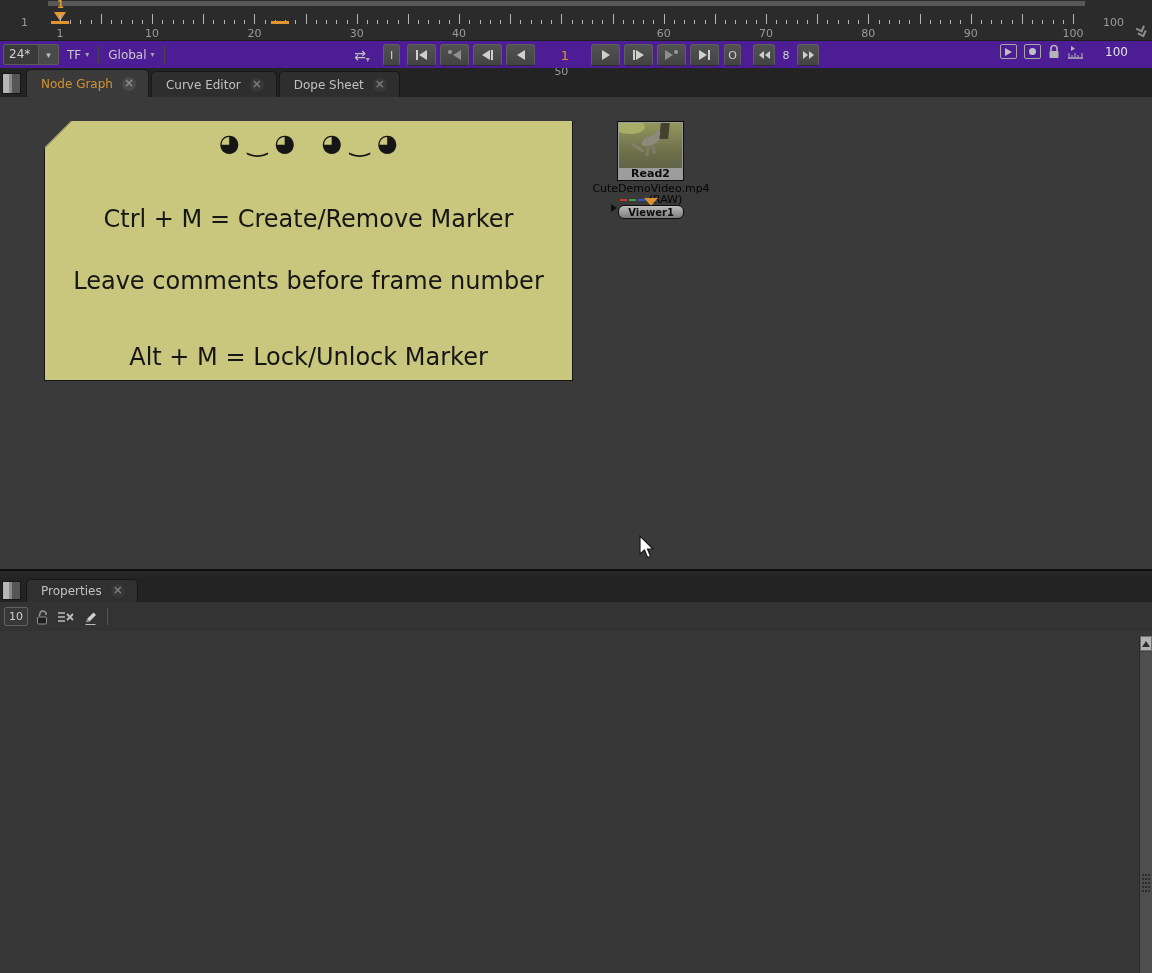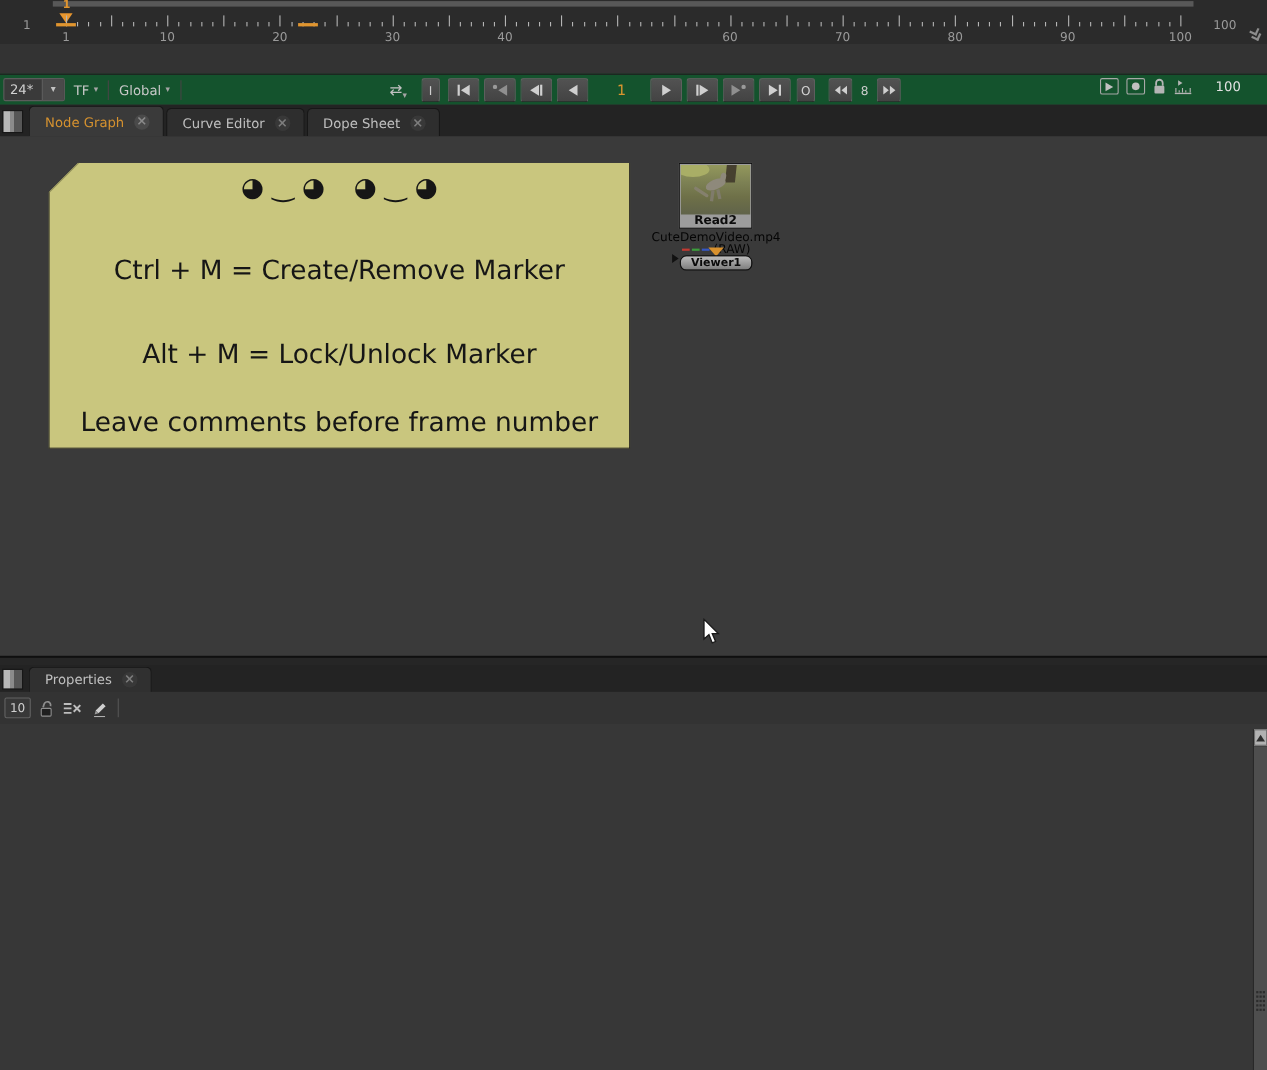--- a/index.html
+++ b/index.html
@@ -21,22 +21,22 @@
   .playhead { position:absolute; top:0; width:0; height:0; }
   .playhead-label { position:absolute; left:-3px; top:-1px; font-size:10px; color:#e0952f; font-weight:bold; }
   .playhead-tri { position:absolute; left:-6px; top:12px; width:0; height:0;
     border-left:6px solid transparent; border-right:6px solid transparent; border-top:9px solid #e8962e; }
   .dbl-chevron { position:absolute; right:3px; top:24px; width:14px; height:14px; transform:rotate(-20deg); }
   .dbl-chevron span { position:absolute; left:3px; width:7px; height:7px;
     border-right:2px solid #8d8d8d; border-bottom:2px solid #8d8d8d; transform:rotate(45deg); }
   .dbl-chevron span:nth-child(1){ top:0; } .dbl-chevron span:nth-child(2){ top:5px; }
 
   
-  .transport-row { height:28px; background:#14532d; border-top:1px solid #1e1e1e; position:relative;
-    display:flex; align-items:center; flex:0 0 auto; color:#c9c9c9; font-size:12px;margin-top:27px; }
+  .transport-row { height:28px; background:#4c1d95; border-top:1px solid #1e1e1e; position:relative;
+    display:flex; align-items:center; flex:0 0 auto; color:#c9c9c9; font-size:12px; }
   .fps-box { display:flex; margin-left:3px; border:1px solid #5c5c5c; border-radius:2px; height:21px; background:#3a3a3a; }
   .fps-box .fps-val { padding:2px 6px 0 5px; min-width:34px; color:#d2d2d2; }
   .fps-box .fps-arrow { width:20px; background:#4a4a4a; border-left:1px solid #5c5c5c;
     display:flex; align-items:center; justify-content:center; color:#c2c2c2; font-size:9px; }
   .dd { display:flex; align-items:center; gap:4px; padding:0 8px; color:#c9c9c9; height:21px; cursor:default; }
   .dd .caret { font-size:8px; color:#a5a5a5; }
   .vsep { width:1px; height:18px; background:#454545; margin:0 1px; }
   .t-center { position:absolute; left:348px; top:3px; display:flex; align-items:center; }
   .tbtn { height:22px; min-width:29px; margin-right:4px; border-radius:3px; background:linear-gradient(#525252,#434343);
     border:1px solid #5e5e5e; border-bottom-color:#2c2c2c; display:flex; align-items:center; justify-content:center; gap:1px;
@@ -366,22 +366,22 @@
 
   <div class="nodegraph">
 
     <div class="sticky-note">
       <div class="fold-line"></div>
       <div class="note-title">
         <span>◕ ‿ ◕</span>
         <span>◕ ‿ ◕</span>
       </div>
       <div class="note-line">Ctrl + M = Create/Remove Marker</div>
+      <div class="note-line l4">Leave comments before frame number</div>
       <div class="note-line">Alt + M = Lock/Unlock Marker</div>
-      <div class="note-line l4">Leave comments before frame number</div>
     </div>
 
     <div class="read-node">
       <div class="thumb">
         <div class="patch"></div>
           <div class="trunk"></div>
         <div class="roo-tail"></div>
           <div class="roo-body"></div>
           <div class="roo-head"></div>
         <div class="roo-leg1"></div>

